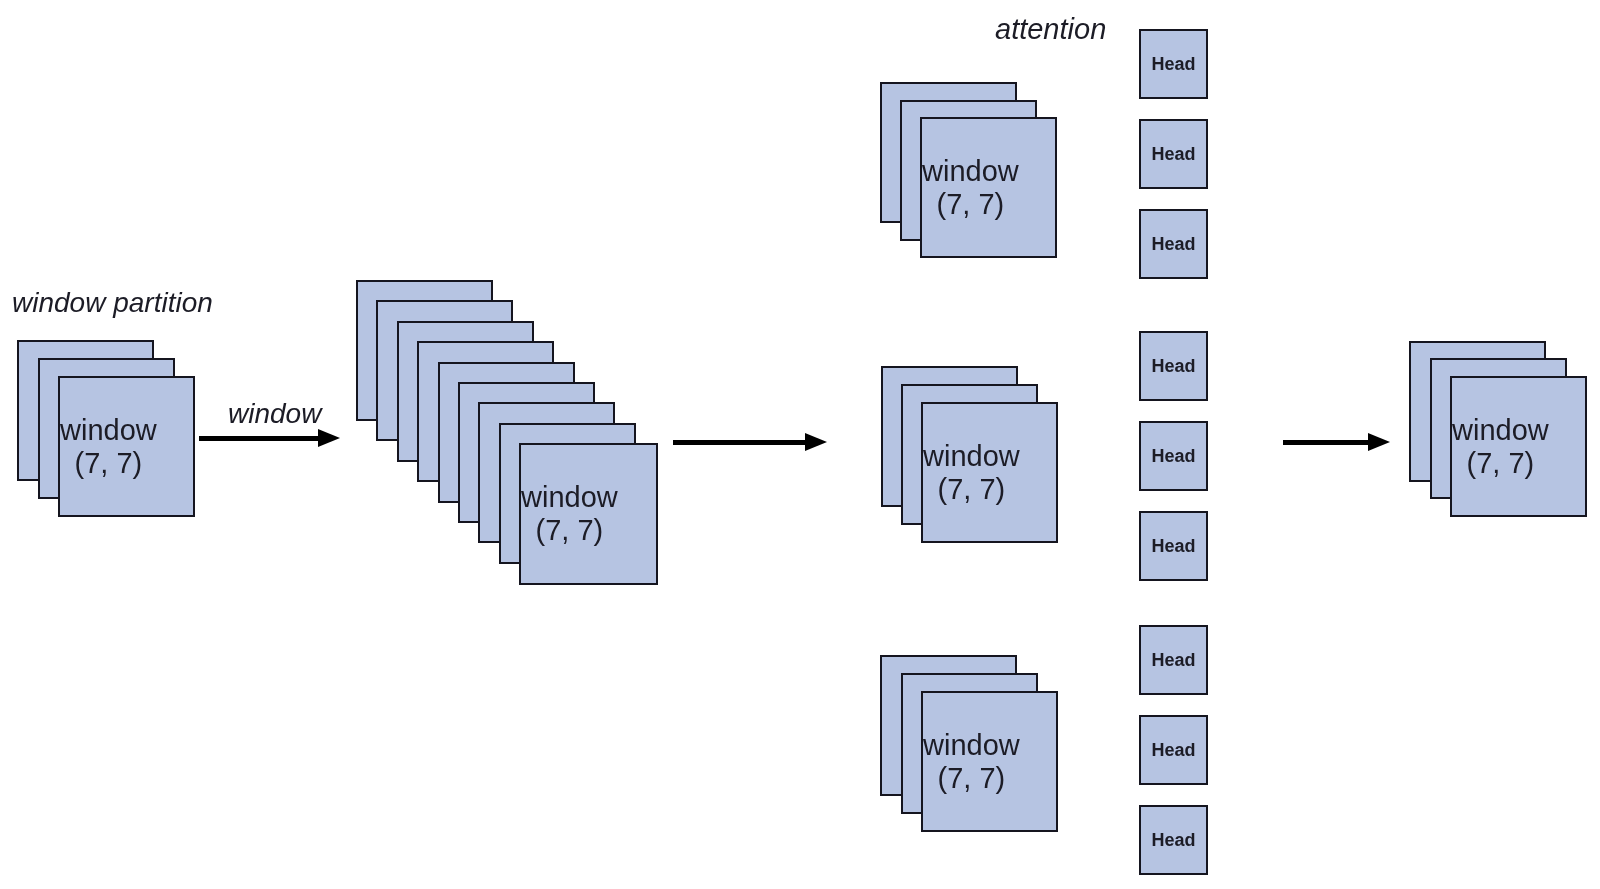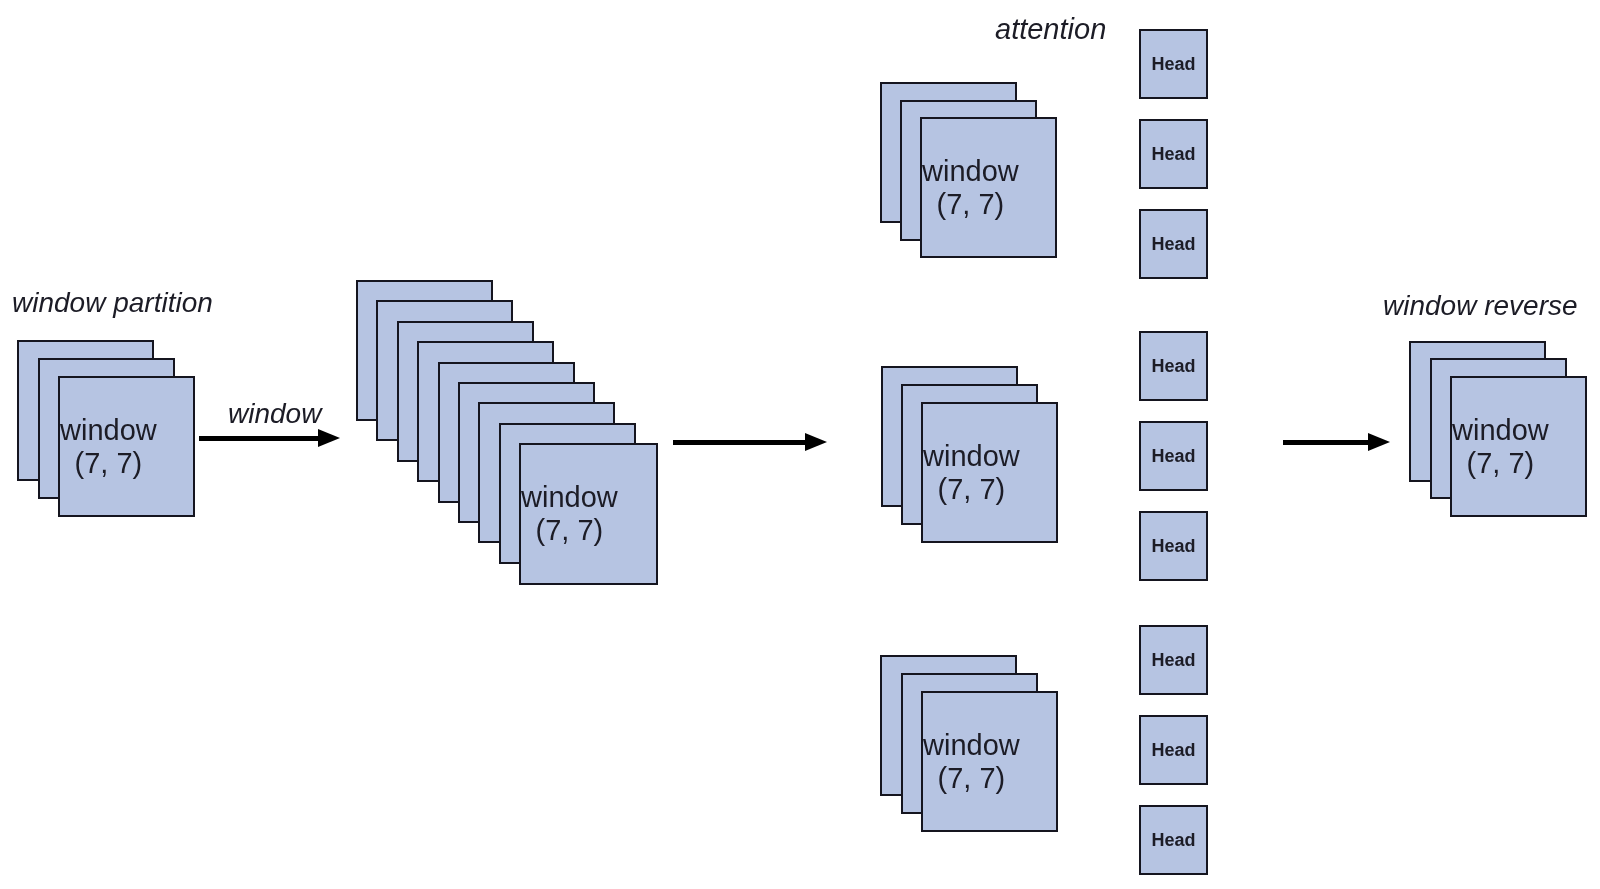--- a/index.html
+++ b/index.html
@@ -79,21 +79,20 @@
   }
 </style>
 </head>
 <body>
 
 <div class="canvas">
 
   <div class="label" style="left:12px; top:287px;text-align:center;">window partition</div>
   <div class="label" style="left:228px; top:398px;">window</div>
   <div class="label" style="left:995px; top:13px; font-size:29px;">attention</div>
-  <div class="label" style="left:1383px; top:290px;">window reverse</div>
 
   <div>
     <div class="sq" style="left:17px; top:340px;"></div>
     <div class="sq" style="left:38px; top:358px;"></div>
     <div class="sq" style="left:58px; top:376px;">
       <div class="wtext">
         <span>window</span>
         <span>(7, 7)</span>
       </div>
     </div>

